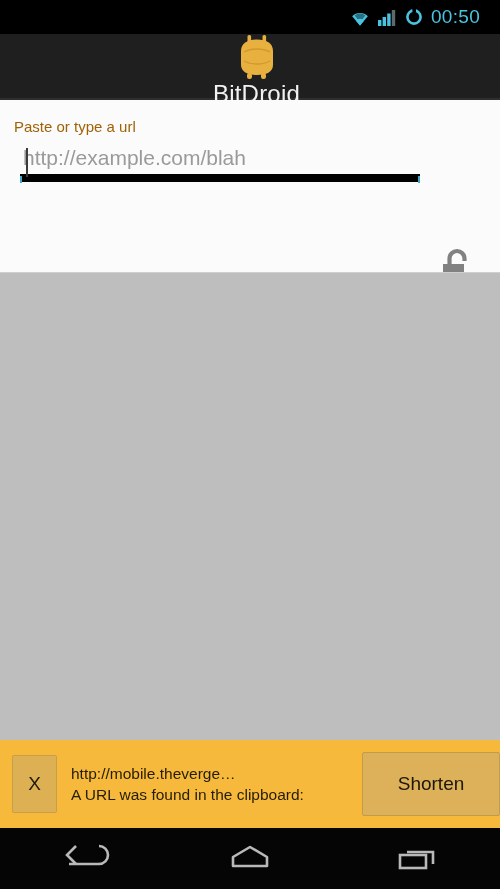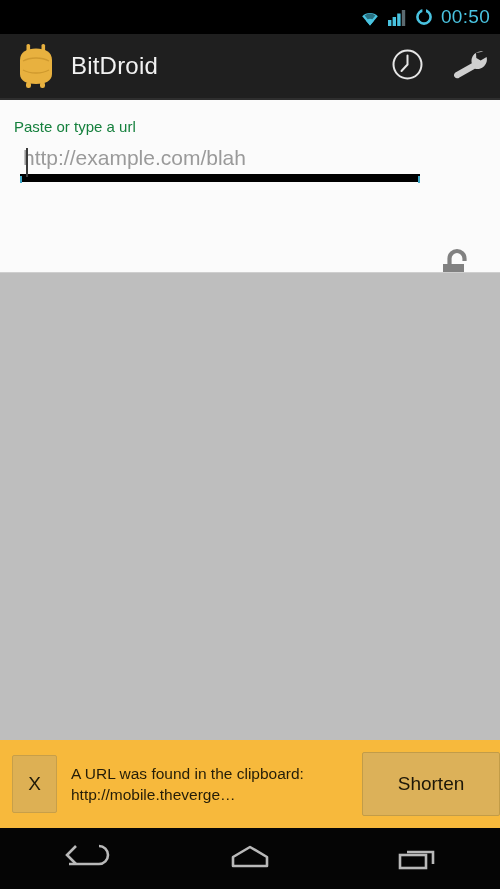--- a/index.html
+++ b/index.html
@@ -21,21 +21,21 @@
   
   .status-bar {
     position: absolute;
     top: 0; left: 0;
     width: 500px;
     height: 34px;
     background: #000000;
     display: flex;
     align-items: center;
     justify-content: flex-end;
-    padding-right: 10px;
+    padding-right: 20px;
     box-sizing: border-box;
     text-decoration: underline;
   }
   .status-icons {
     display: flex;
     align-items: center;
     gap: 7px;
   }
   .status-time {
     color: #49c3e0;
@@ -52,20 +52,21 @@
   .action-bar {
     position: absolute;
     top: 34px; left: 0;
     width: 500px;
     height: 66px;
     background: #1f1f1f;
     border-bottom: 2px solid #2e2e2e;
     display: flex;
     align-items: center;
     box-sizing: border-box;
+    flex-direction: column;
   }
   .app-logo {
     margin-left: 14px;
     width: 44px;
     height: 46px;
     position: relative;
     flex: none;
   }
   .app-title {
     color: #f2f2f2;
@@ -91,21 +92,21 @@
     width: 500px;
     height: 172px;
     background: #fbfbfb;
     box-sizing: border-box;
   }
   .field-label {
     position: absolute;
     left: 14px;
     top: 18px;
     font-size: 15px;
-    color: #15803d;
+    color: #a16207;
   }
   .url-input {
     position: absolute;
     left: 20px;
     top: 44px;
     width: 400px;
     height: 38px;
     border: none;
     border-bottom: 8px solid #000000;
     background: transparent;
@@ -331,22 +332,22 @@
       <button class="flat-btn">Expand</button>
       <button class="flat-btn">Shorten</button>
     </div>
   </div>
 
   <div class="content-area"></div>
 
   <div class="clip-banner">
     <div class="clip-dismiss">X</div>
     <div class="clip-text">
+      <div>http://mobile.theverge…</div>
       <div>A URL was found in the clipboard:</div>
-      <div>http://mobile.theverge…</div>
     </div>
     <button class="clip-action">Shorten</button>
   </div>
 
   <div class="nav-bar">
     <div class="nav-btn">
       <span>
         <svg width="56" height="30" viewBox="0 0 56 30">
           <path d="M44 4 A9 9 0 0 1 44 22 L14 22" fill="none" stroke="#b9b9b9" stroke-width="2.6"></path>
           <path d="M21 13 L12 22 L21 31" fill="none" stroke="#b9b9b9" stroke-width="2.6" transform="translate(0,-9)"></path>

